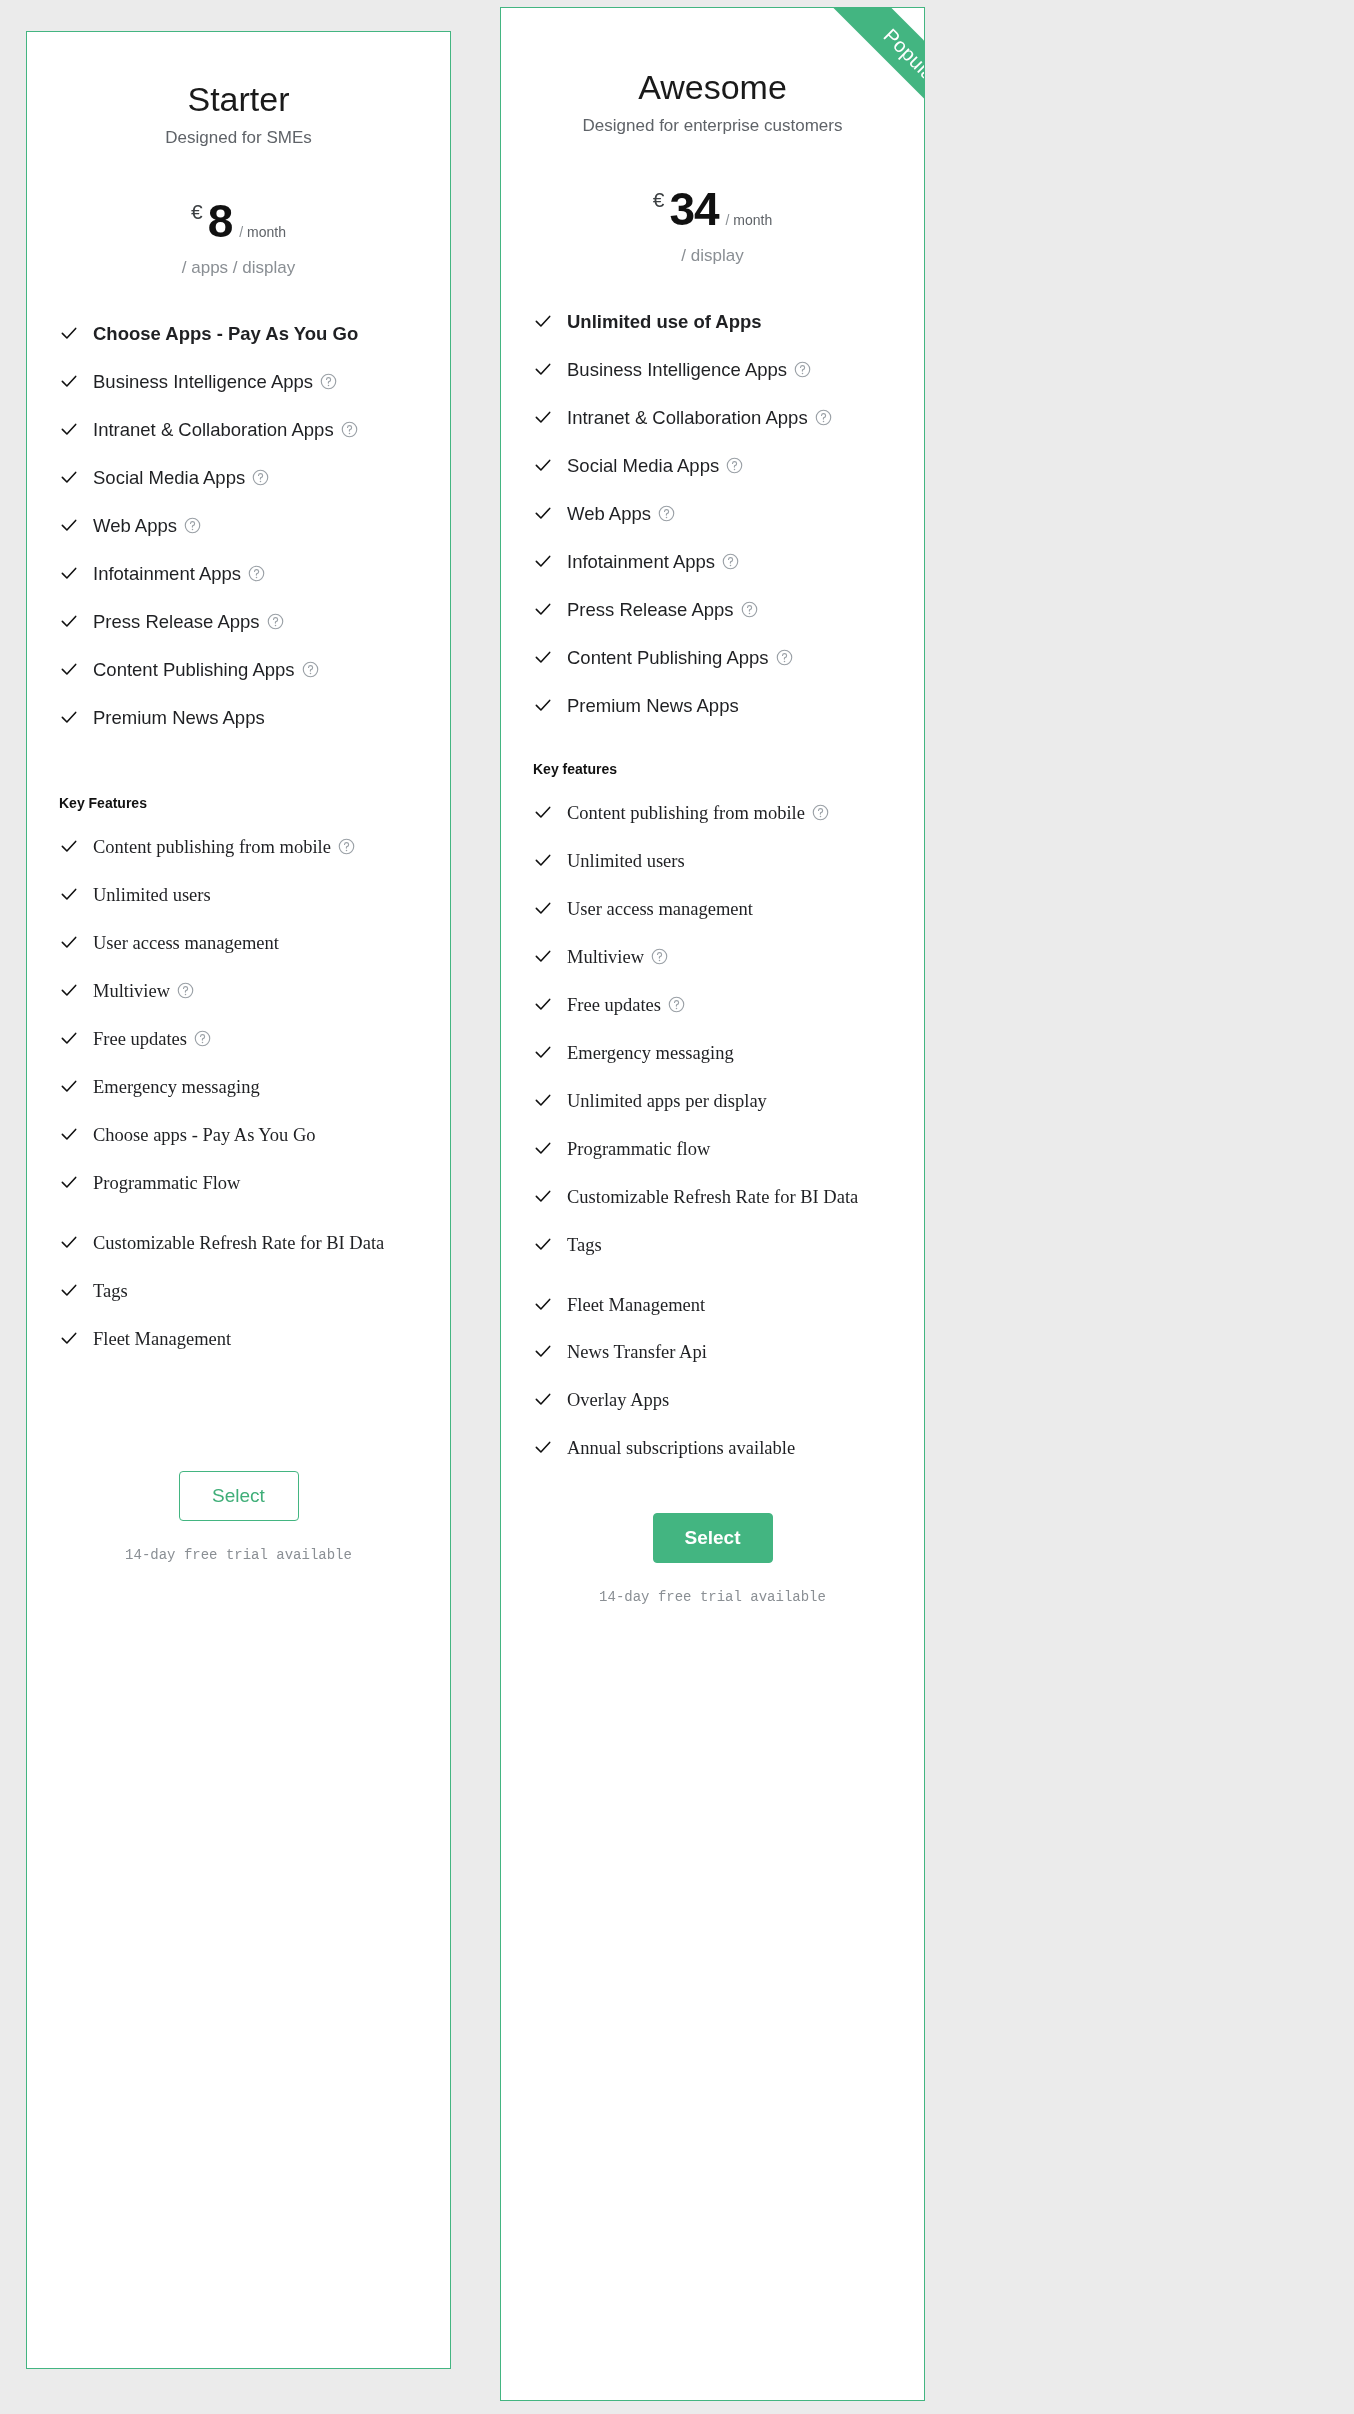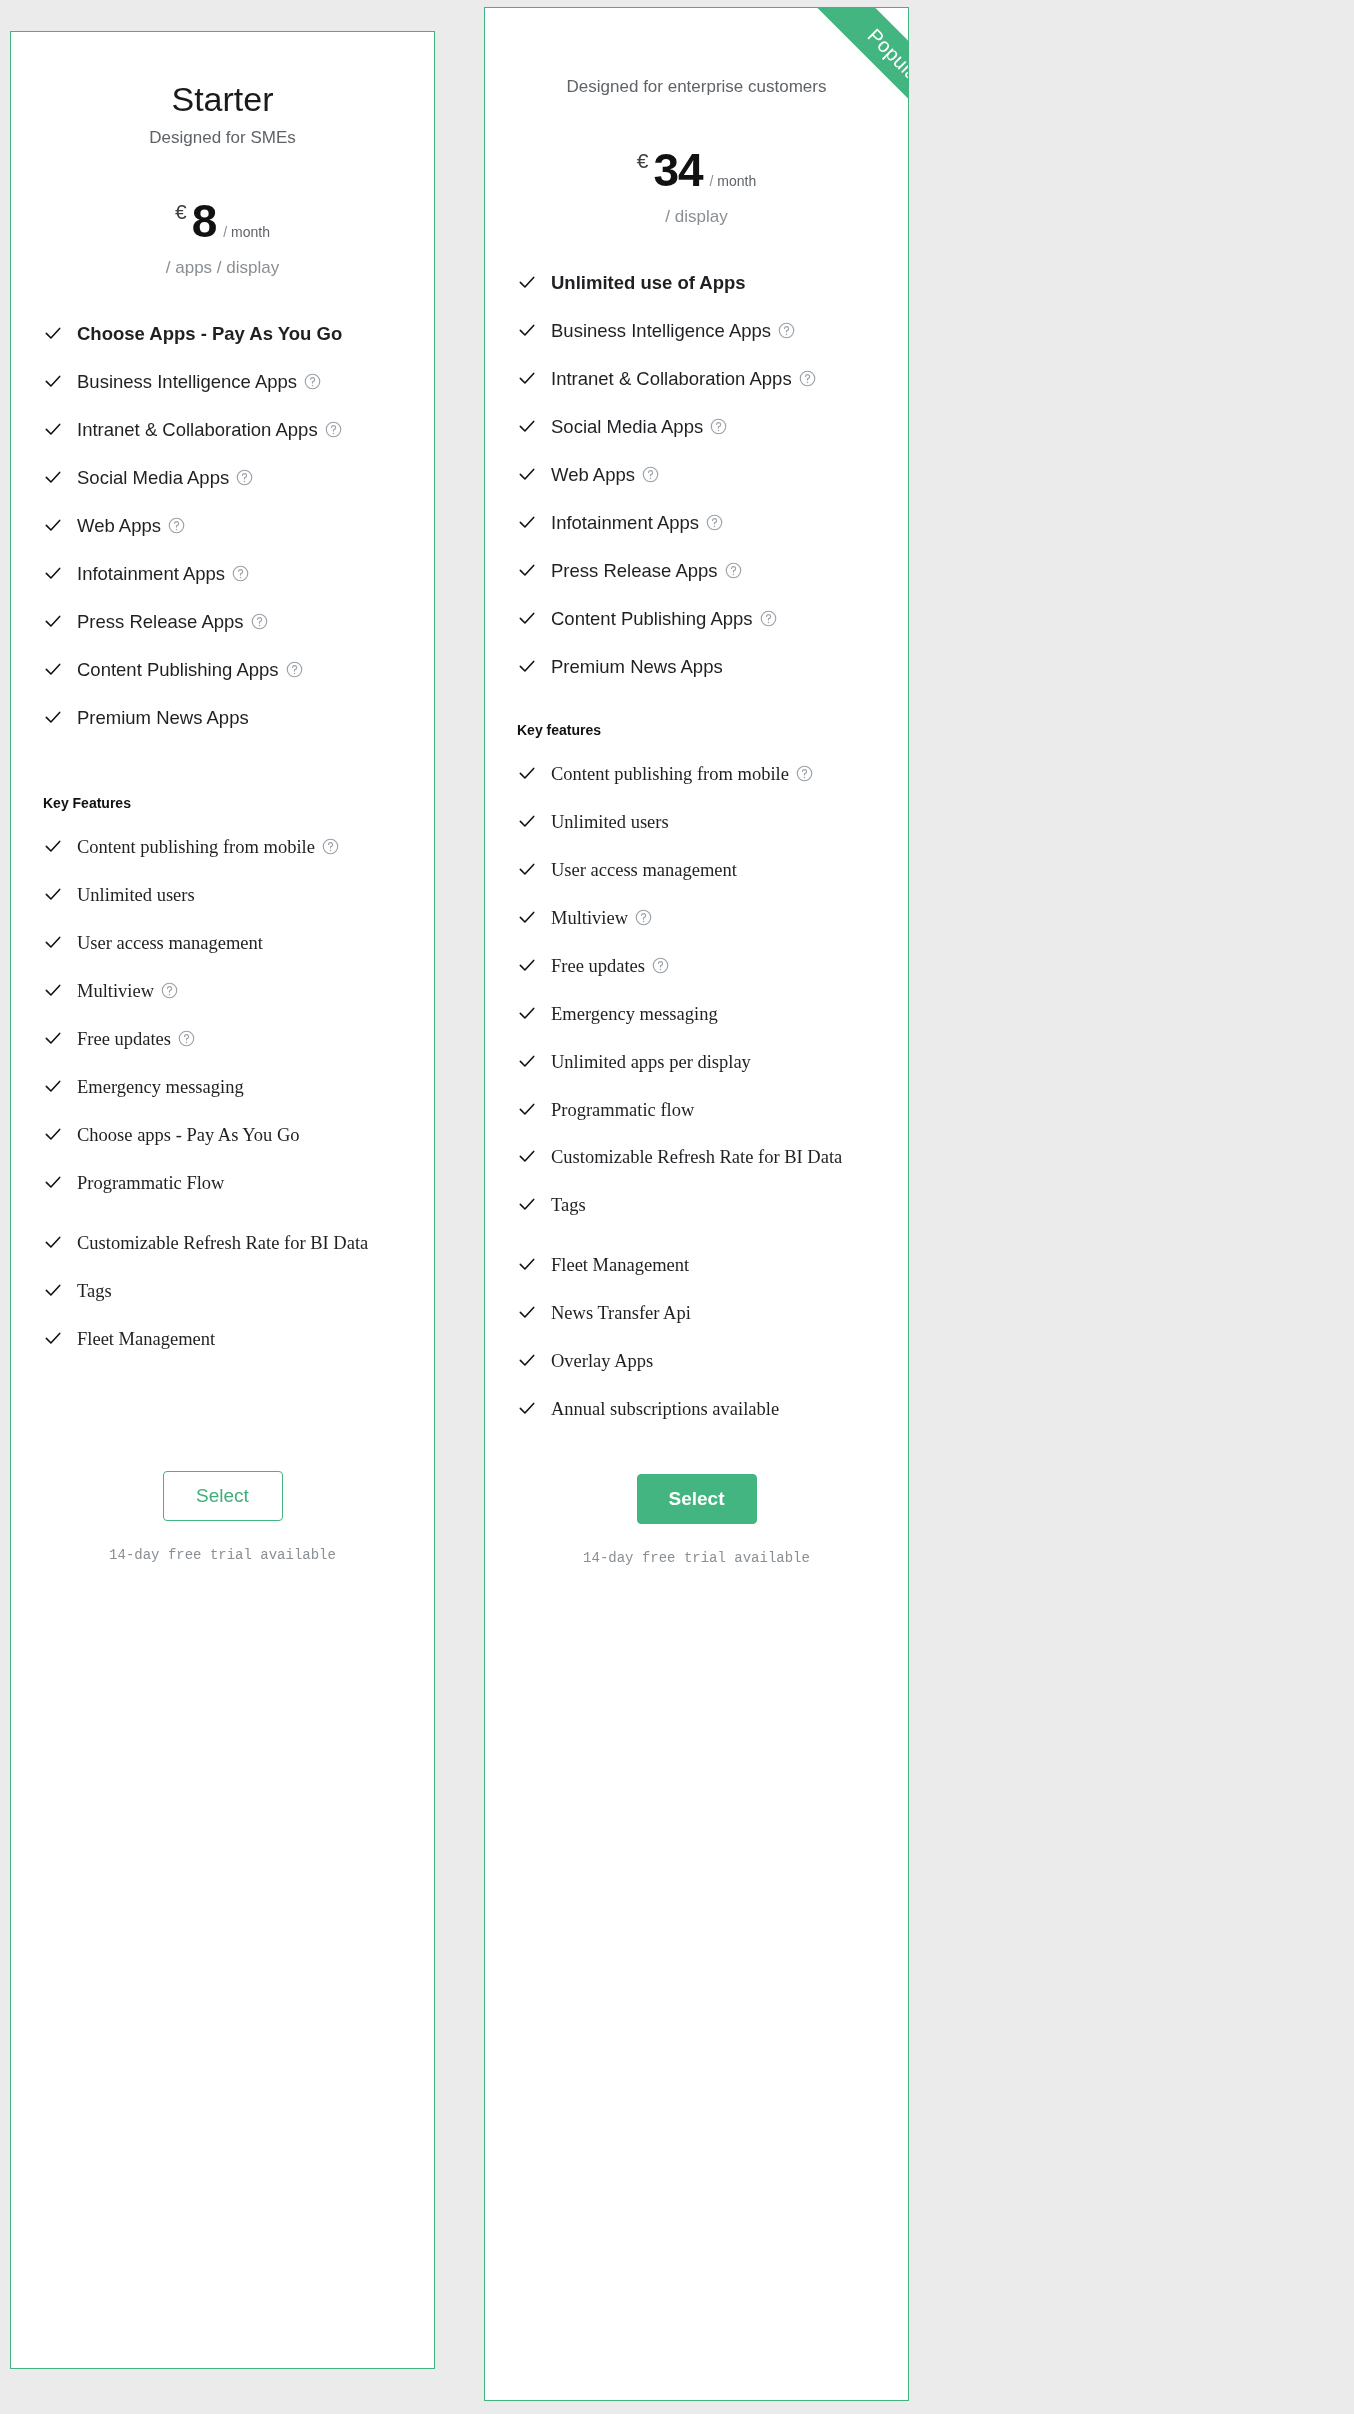--- a/index.html
+++ b/index.html
@@ -19,21 +19,21 @@
 
   
   .card {
     position: relative;
     background: #ffffff;
     border: 1px solid #43b581;
     overflow: hidden;
   }
   .card.starter {
     width: 425px;
-    margin-left: 10px;
+    margin-left: 26px;
     margin-top: 31px;
     height: 2338px;
     padding: 0 32px;
   }
   .card.awesome {
     width: 425px;
     margin-left: 25px;
     margin-top: 7px;
     height: 2394px;
     padding: 0 32px;
@@ -373,20 +373,21 @@
     </div>
   </div>
 
   <div class="card awesome">
 
     <div class="ribbon-wrap">
       <div class="ribbon">Popular</div>
     </div>
 
     <div class="plan-head">
+      <div class="plan-name">Awesome</div>
       <div class="plan-sub">Designed for enterprise customers</div>
     </div>
 
     <div class="price-block">
       <div class="price-row">
         <span class="currency">€</span>
         <span class="amount">34</span>
         <span class="per"><span class="slash">/</span>
           <span>month</span></span>
       </div>

